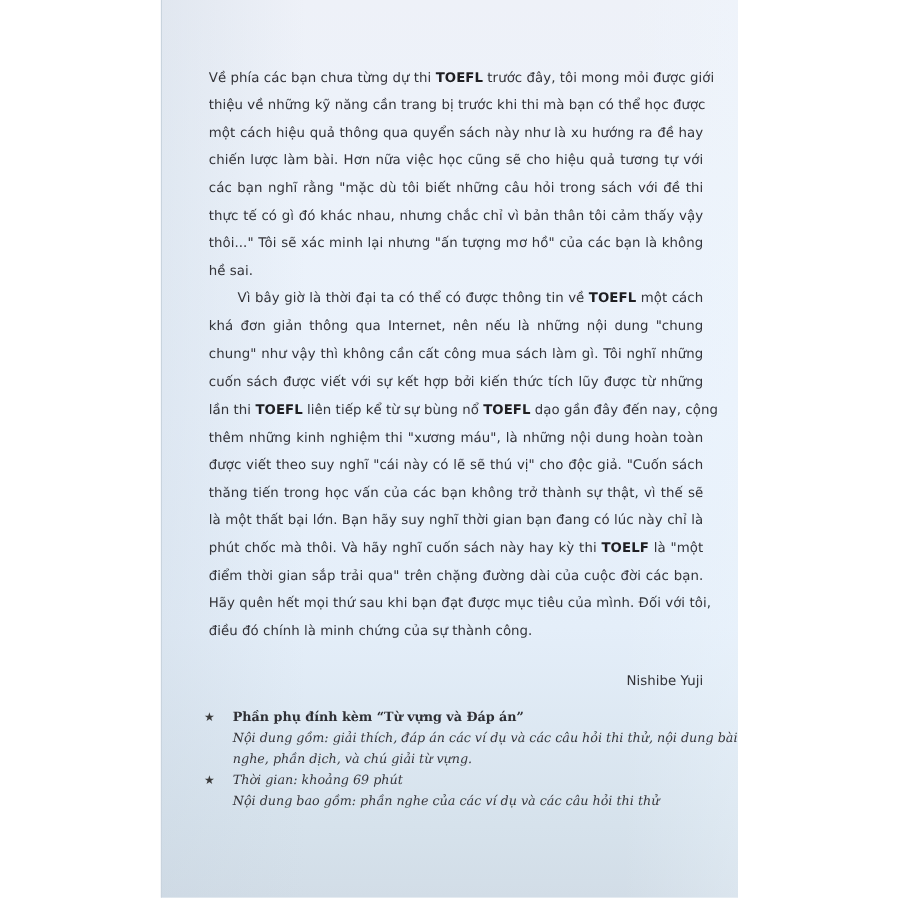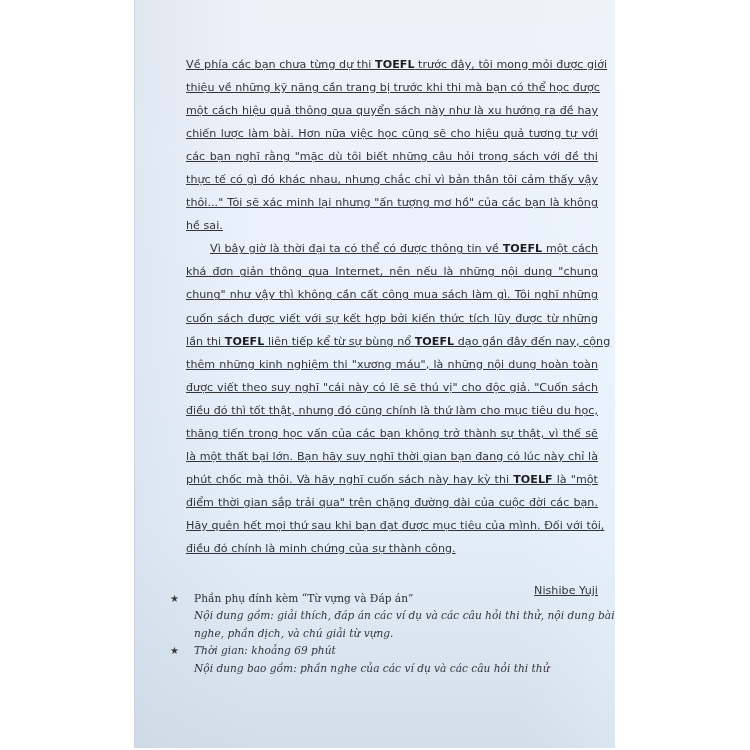--- a/index.html
+++ b/index.html
@@ -21,30 +21,29 @@
   }
   .page::after {
     content: "";
     position: absolute;
     inset: 0;
     background: linear-gradient(90deg, rgba(200,212,224,0.35) 0%, rgba(255,255,255,0) 25%, rgba(255,255,255,0) 80%, rgba(240,248,255,0.3) 100%);
     pointer-events: none;
   }
   .body-text {
     position: absolute;
-    left: 52px;
+    left: 40px;
     top: 53px;
     width: 412px;
     font-family: "DejaVu Sans", sans-serif;
     font-size: 11.1px;
     line-height: 23.05px;
     color: #333338;
     letter-spacing: 0.05px;
     z-index: 1;
-    text-decoration: underline;
   }
   .para {
     margin: 0;
     text-align: justify;
     text-align-last: left;
   }
   .line {
     display: block;
     white-space: nowrap;
     text-align: justify;
@@ -74,21 +73,21 @@
     padding-left: 24px;
   }
   .note-star {
     position: absolute;
     left: 0;
     top: 0;
     font-size: 10px;
     color: #3a3a3a;
   }
   .note-title {
-    font-weight: normal;
+    font-weight: bold;
     display: block;
     white-space: nowrap;
   }
   .note-detail {
     font-style: italic;
     display: block;
     white-space: nowrap;
     color: #35353a;
   }
 </style>
@@ -108,21 +107,20 @@
         <span class="line last">hề sai.</span>
       </div>
     <div class="para" id="para-1">
         <span class="line first-indent">Vì bây giờ là thời đại ta có thể có được thông tin về <b>TOEFL</b> một cách</span>
         <span class="line">khá đơn giản thông qua Internet, nên nếu là những nội dung "chung</span>
         <span class="line">chung" như vậy thì không cần cất công mua sách làm gì. Tôi nghĩ những</span>
         <span class="line">cuốn sách được viết với sự kết hợp bởi kiến thức tích lũy được từ những</span>
         <span class="line">lần thi <b>TOEFL</b> liên tiếp kể từ sự bùng nổ <b>TOEFL</b> dạo gần đây đến nay, cộng</span>
         <span class="line">thêm những kinh nghiệm thi "xương máu", là những nội dung hoàn toàn</span>
         <span class="line">được viết theo suy nghĩ "cái này có lẽ sẽ thú vị" cho độc giả. "Cuốn sách</span>
-        <span class="line">điều đó thì tốt thật, nhưng đó cũng chính là thứ làm cho mục tiêu du học,</span>
         <span class="line">thăng tiến trong học vấn của các bạn không trở thành sự thật, vì thế sẽ</span>
         <span class="line">là một thất bại lớn. Bạn hãy suy nghĩ thời gian bạn đang có lúc này chỉ là</span>
         <span class="line">phút chốc mà thôi. Và hãy nghĩ cuốn sách này hay kỳ thi <b>TOELF</b> là "một</span>
         <span class="line">điểm thời gian sắp trải qua" trên chặng đường dài của cuộc đời các bạn.</span>
         <span class="line">Hãy quên hết mọi thứ sau khi bạn đạt được mục tiêu của mình. Đối với tôi,</span>
         <span class="line last">điều đó chính là minh chứng của sự thành công.</span>
       </div>
     <span class="signature">Nishibe Yuji</span>
   </div>
 

